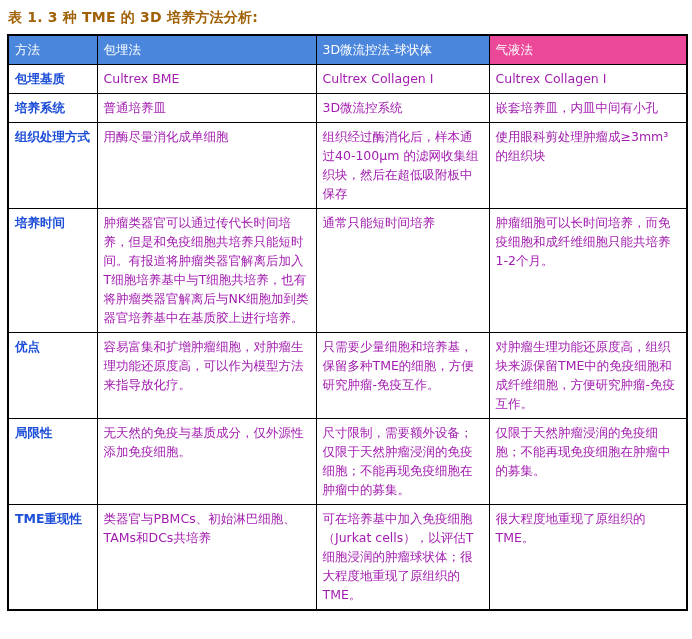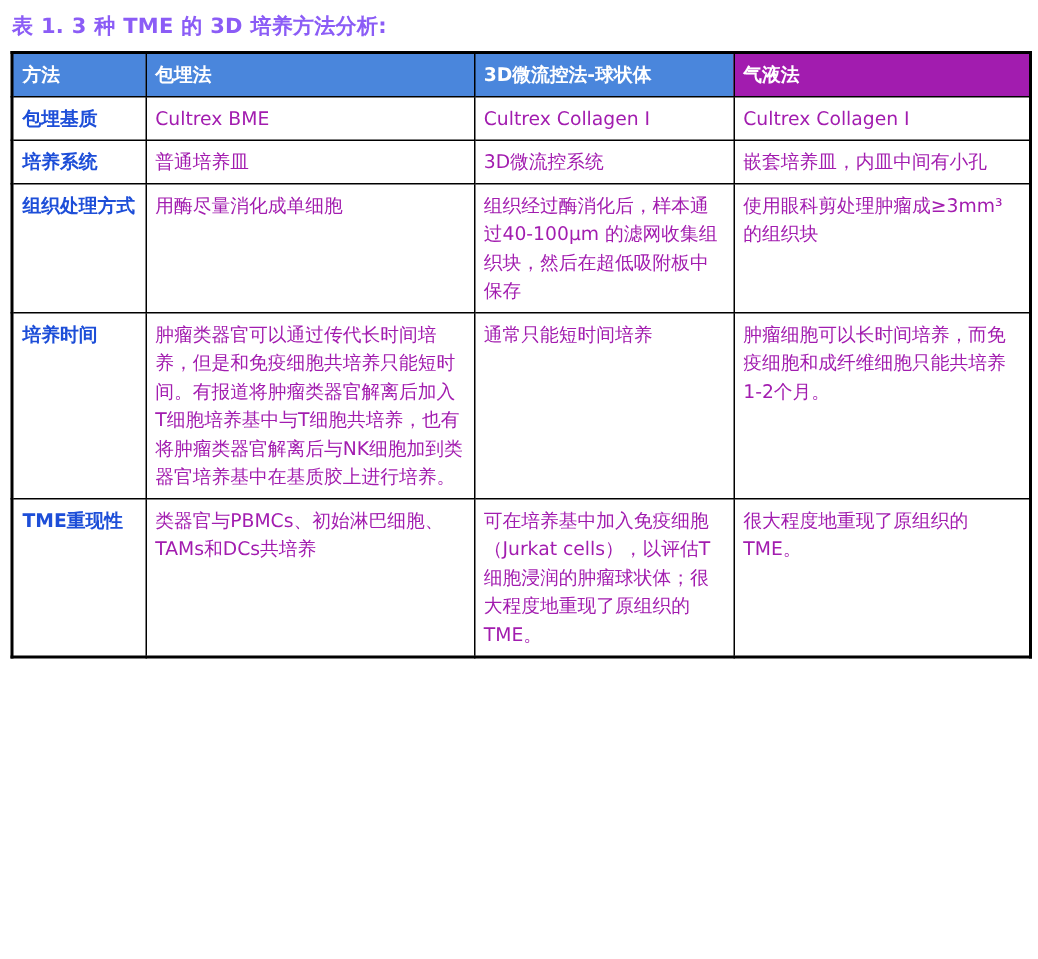--- a/index.html
+++ b/index.html
@@ -11,21 +11,21 @@
   }
   .page {
     width: 692px;
     min-height: 639px;
     padding: 7px;
     background: #ffffff;
   }
   .doc-title {
     font-size: 14px;
     font-weight: bold;
-    color: #8b5cf6;
+    color: #a16207;
     margin: 2px 0 7px 1px;
     letter-spacing: 0.2px;
   }
   table.tme-table {
     border-collapse: collapse;
     width: 679px;
     table-layout: fixed;
     border: 2px solid #000000;
   }
   table.tme-table th,
@@ -35,21 +35,21 @@
     font-size: 12.5px;
     line-height: 1.52;
     vertical-align: top;
     text-align: left;
     word-break: break-word;
     color: #a21caf;
   }
   table.tme-table th {
     background: #4A86DC;
     color: #ffffff;
-    font-weight: bold;
+    font-weight: normal;
     height: 29px;
     vertical-align: middle;
     padding-top: 3px;
     padding-bottom: 3px;
   }
   table.tme-table td.row-label {
     font-weight: bold;
     color: #1d4ed8;
   }
 </style>
@@ -64,21 +64,21 @@
         <col style="width: 89px;">
         <col style="width: 219px;">
         <col style="width: 173px;">
         <col style="width: 198px;">
       </colgroup>
     <thead>
       <tr>
           <th style="background: rgb(74, 134, 220); color: rgb(255, 255, 255);">方法</th>
           <th style="background: rgb(74, 134, 220); color: #ffffff;">包埋法</th>
           <th style="background: rgb(74, 134, 220); color: rgb(255, 255, 255);">3D微流控法-球状体</th>
-          <th style="background: #a21caf; color: rgb(255, 255, 255);">气液法</th>
+          <th style="background: #ec4899; color: rgb(255, 255, 255);">气液法</th>
         </tr>
     </thead>
     <tbody>
         <tr>
           <td class="row-label">包埋基质</td>
           <td>Cultrex BME</td>
           <td>Cultrex Collagen I</td>
           <td>Cultrex Collagen I</td>
         </tr>
         <tr>
@@ -93,20 +93,32 @@
           <td>组织经过酶消化后，样本通过40-100μm 的滤网收集组织块，然后在超低吸附板中保存</td>
           <td>使用眼科剪处理肿瘤成≥3mm³ 的组织块</td>
         </tr>
         <tr>
           <td class="row-label">培养时间</td>
           <td>肿瘤类器官可以通过传代长时间培养，但是和免疫细胞共培养只能短时间。有报道将肿瘤类器官解离后加入T细胞培养基中与T细胞共培养，也有将肿瘤类器官解离后与NK细胞加到类器官培养基中在基质胶上进行培养。</td>
           <td>通常只能短时间培养</td>
           <td>肿瘤细胞可以长时间培养，而免疫细胞和成纤维细胞只能共培养1-2个月。</td>
         </tr>
         <tr>
+          <td class="row-label">优点</td>
+          <td>容易富集和扩增肿瘤细胞，对肿瘤生理功能还原度高，可以作为模型方法来指导放化疗。</td>
+          <td>只需要少量细胞和培养基，保留多种TME的细胞，方便研究肿瘤-免疫互作。</td>
+          <td>对肿瘤生理功能还原度高，组织块来源保留TME中的免疫细胞和成纤维细胞，方便研究肿瘤-免疫互作。</td>
+        </tr>
+        <tr>
+          <td class="row-label">局限性</td>
+          <td>无天然的免疫与基质成分，仅外源性添加免疫细胞。</td>
+          <td>尺寸限制，需要额外设备；仅限于天然肿瘤浸润的免疫细胞；不能再现免疫细胞在肿瘤中的募集。</td>
+          <td>仅限于天然肿瘤浸润的免疫细胞；不能再现免疫细胞在肿瘤中的募集。</td>
+        </tr>
+        <tr>
           <td class="row-label">TME重现性</td>
           <td>类器官与PBMCs、初始淋巴细胞、TAMs和DCs共培养</td>
           <td>可在培养基中加入免疫细胞（Jurkat cells），以评估T细胞浸润的肿瘤球状体；很大程度地重现了原组织的TME。</td>
           <td>很大程度地重现了原组织的TME。</td>
         </tr>
       </tbody>
   </table>
 </div>
 
 </body></html>

